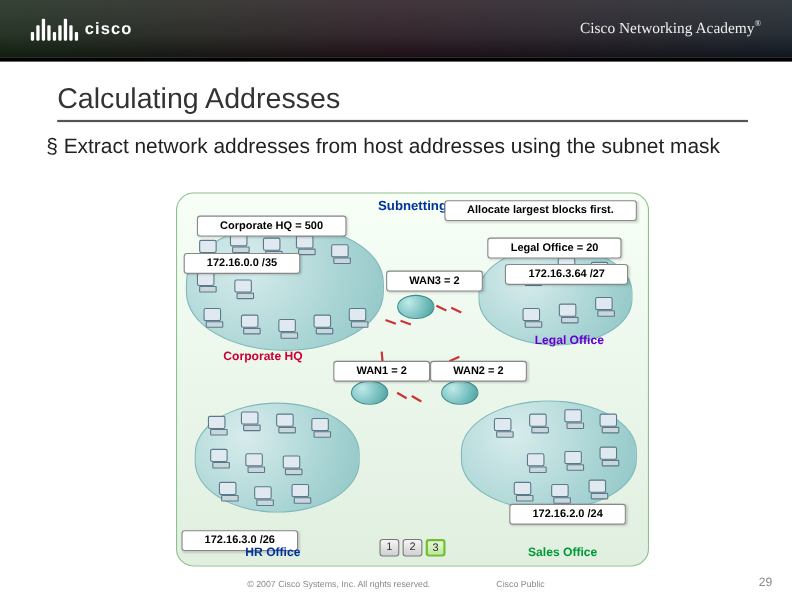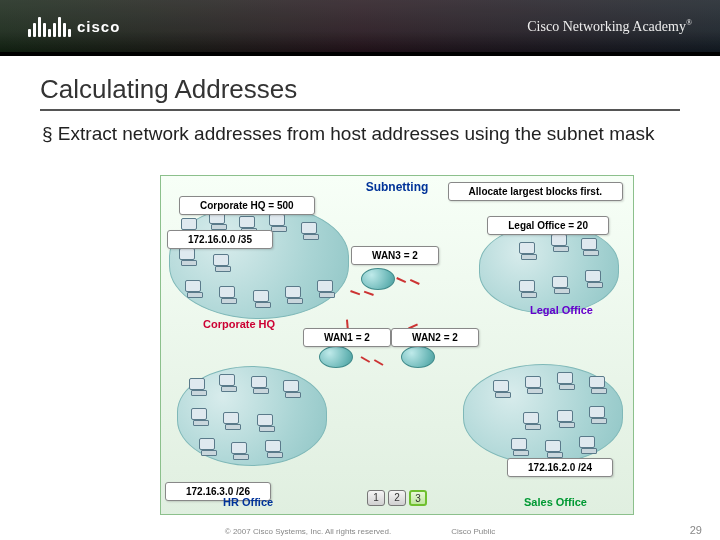--- a/index.html
+++ b/index.html
@@ -38,39 +38,39 @@
   .logo-bars span:nth-child(3){height:20px}
   .logo-bars span:nth-child(4){height:14px}
   .logo-bars span:nth-child(5){height:8px}
   .logo-bars span:nth-child(6){height:14px}
   .logo-bars span:nth-child(7){height:20px}
   .logo-bars span:nth-child(8){height:14px}
   .logo-bars span:nth-child(9){height:8px}
   .logo-text { font-weight:bold; font-size:15px; letter-spacing:1px;}
   .academy { font-size:14px; font-family: "Times New Roman", serif; color:#eee; position:relative; z-index:1;}
   .sup { font-size:8px; vertical-align: super;}
-  .title-area { padding: 18px 40px 0 40px; }
+  .title-area { padding: 18px 40px 0 52px; }
   .title {
     font-size: 26px; color:#333;
     border-bottom: 2px solid #555;
     padding-bottom: 4px;
   }
   .bullet {
     padding: 12px 40px 0 60px;
     font-size: 19px; color:#222;
     text-indent: -18px;
   }
   .bullet::before { content:"§  "; }
   .diagram {
     position:absolute;
     left: 160px; top: 175px;
-    width: 474px; height: 340px;
+    width: 430px; height: 340px;
     background: linear-gradient(#f7fff7, #e9f5e9 60%, #e0efe0);
     border: 1px solid #8cc08c;
-    border-radius: 0;
+    border-radius: 16px;
   }
   .dtitle {
     text-align:center; font-size:12px; font-weight:bold; color:#003399;
     margin-top:4px;
   }
   .box {
     position:absolute;
     background:#fff; border:1px solid #888; border-radius:3px;
     font-size:10px; font-weight:bold; text-align:center;
     padding:3px 20px; white-space:nowrap;
@@ -218,20 +218,21 @@
   <div class="pc" style="right:92px; top:236px;"></div>
   <div class="pc" style="right:36px; top:260px;"></div>
   <div class="pc" style="right:70px; top:264px;"></div>
   <div class="pc" style="right:104px; top:262px;"></div>
 
   <div class="box" style="left:18px; top:20px;">Corporate HQ = 500</div>
   <div class="box" style="left:6px;  top:54px;">172.16.0.0 /35</div>
 
   <div class="box" style="right:10px; top:6px;">Allocate largest blocks first.</div>
   <div class="box" style="right:24px; top:40px;">Legal Office = 20</div>
+  <div class="box" style="right:18px; top:64px;">172.16.3.64 /27</div>
 
   <div class="box" style="left:4px;  top:306px;">172.16.3.0 /26</div>
 
   <div class="box" style="right:20px; top:282px;">172.16.2.0 /24</div>
 
   <div class="box" style="left:190px; top:70px;">WAN3 = 2</div>
   <div class="box" style="left:142px; top:152px;">WAN1 = 2</div>
   <div class="box" style="left:230px; top:152px;">WAN2 = 2</div>
 
   <div class="label red" style="left:42px;  top:142px;">Corporate HQ</div>

